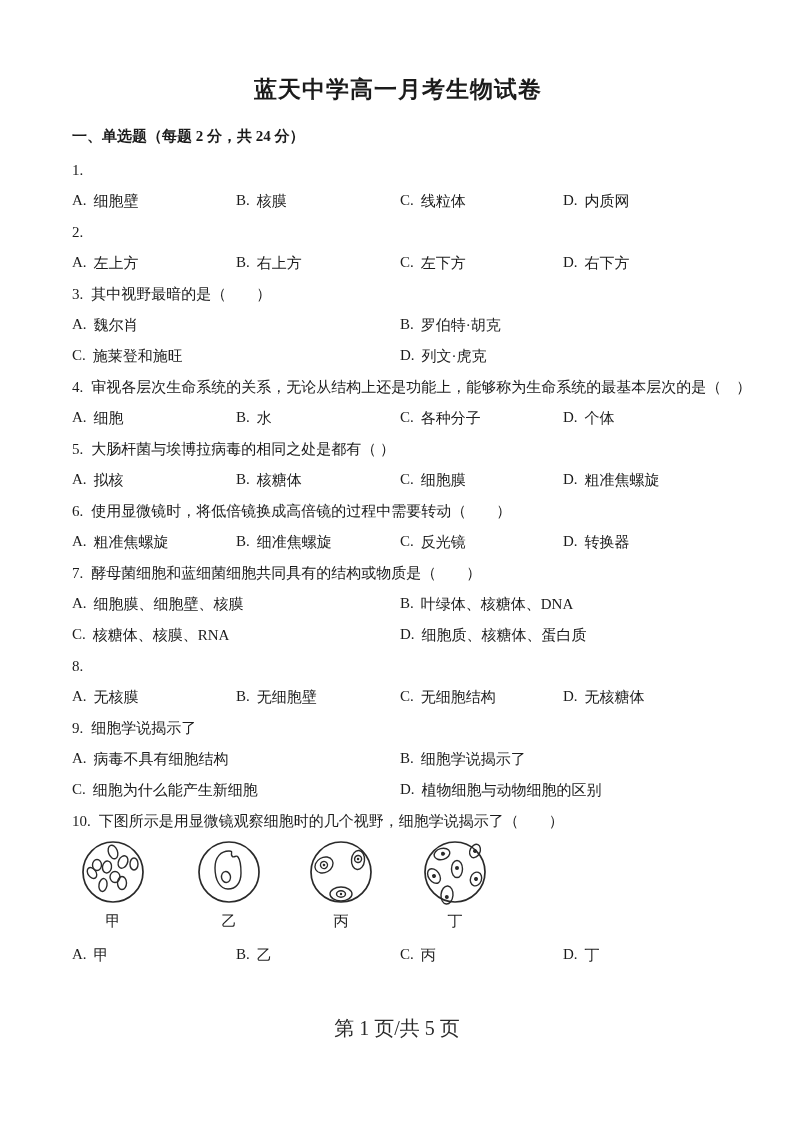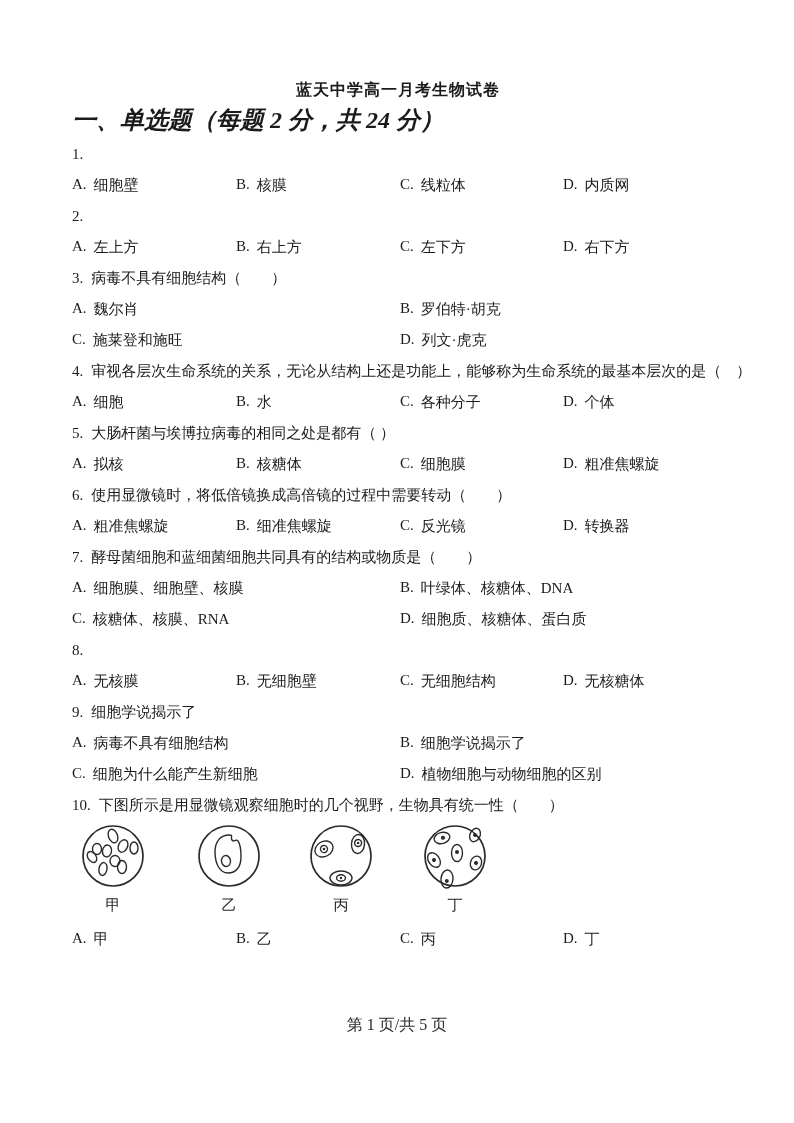--- a/index.html
+++ b/index.html
@@ -4,42 +4,41 @@
 <style>
   html,body { margin:0; padding:0; background:#ffffff; }
   .page {
     position:relative; width:794px; height:1123px; background:#fff;
     font-family:"Liberation Serif","DejaVu Serif",serif;
     color:#1b1b1b; overflow:hidden;
   }
   .content { position:absolute; left:72px; right:70px; top:0; }
   .title {
     margin-top:74px; height:32px; text-align:center;
-    font-size:16px; font-weight:700; line-height:32px;
+    font-size:23px; font-weight:700; line-height:32px;
     letter-spacing:1px;
   }
   .section-heading {
-    height:28px; font-size:24px; font-weight:700; line-height:28px;
+    margin-top:16px; height:28px; font-size:15px; font-weight:700; line-height:28px;
     white-space:nowrap;
-    font-style:italic;
   }
   .qlist { margin-top:5px; }
   .line { height:31px; display:flex; align-items:center; font-size:15px; }
   .stem { gap:8px; }
   .q-num { flex:0 0 auto; }
   .q-text { white-space:nowrap; }
   .opts4 { display:grid; grid-template-columns:164px 164px 163px 1fr; height:31px; align-items:center; font-size:15px; }
   .opts2 { display:grid; grid-template-columns:328px 1fr; grid-auto-rows:31px; align-items:center; font-size:15px; }
   .opt { display:flex; gap:7px; white-space:nowrap; }
   .figure-row { height:103px; position:relative; }
   .figure-row svg { display:block; }
   svg text { font-size:15px; fill:#1b1b1b; font-family:"Liberation Serif","DejaVu Serif",serif; }
   .footer {
     position:absolute; left:0; right:0; top:1015px; text-align:center;
-    font-size:16px; color:#2a2a2a;
+    font-size:20px; color:#2a2a2a;
   }
 </style>
 </head>
 <body>
 
 <div class="page">
   <div class="content">
 
     <div class="title">蓝天中学高一月考生物试卷</div>
 
@@ -86,21 +85,21 @@
             <span>左下方</span>
           </span>
         <span class="opt">
             <span>D.</span>
             <span>右下方</span>
           </span>
       </div>
 
       <div class="line stem">
         <span class="q-num">3.</span>
-        <span class="q-text">病毒不具有细胞结构（　　）</span>
+        <span class="q-text">其中视野最暗的是（　　）</span>
       </div>
       <div class="opts2">
         <span class="opt">
             <span>A.</span>
             <span>魏尔肖</span>
           </span>
         <span class="opt">
             <span>B.</span>
             <span>罗伯特·胡克</span>
           </span>
@@ -246,21 +245,21 @@
             <span>细胞为什么能产生新细胞</span>
           </span>
         <span class="opt">
             <span>D.</span>
             <span>植物细胞与动物细胞的区别</span>
           </span>
       </div>
 
       <div class="line stem">
         <span class="q-num">10.</span>
-        <span class="q-text">下图所示是用显微镜观察细胞时的几个视野，生物具有统一性（　　）</span>
+        <span class="q-text">下图所示是用显微镜观察细胞时的几个视野，细胞学说揭示了（　　）</span>
       </div>
 
       <div class="figure-row">
         <svg width="480" height="103" viewBox="0 0 480 103" fill="none" stroke="#2a2a2a" stroke-width="1.4">
 
           <g>
             <circle cx="41" cy="35" r="30" stroke-width="1.7"></circle>
             <g transform="translate(41,35)">
               <ellipse rx="4.5" ry="7" transform="translate(0,-20) rotate(-20)"></ellipse>
               <ellipse rx="4.5" ry="6.5" transform="translate(10,-10) rotate(25)"></ellipse>

